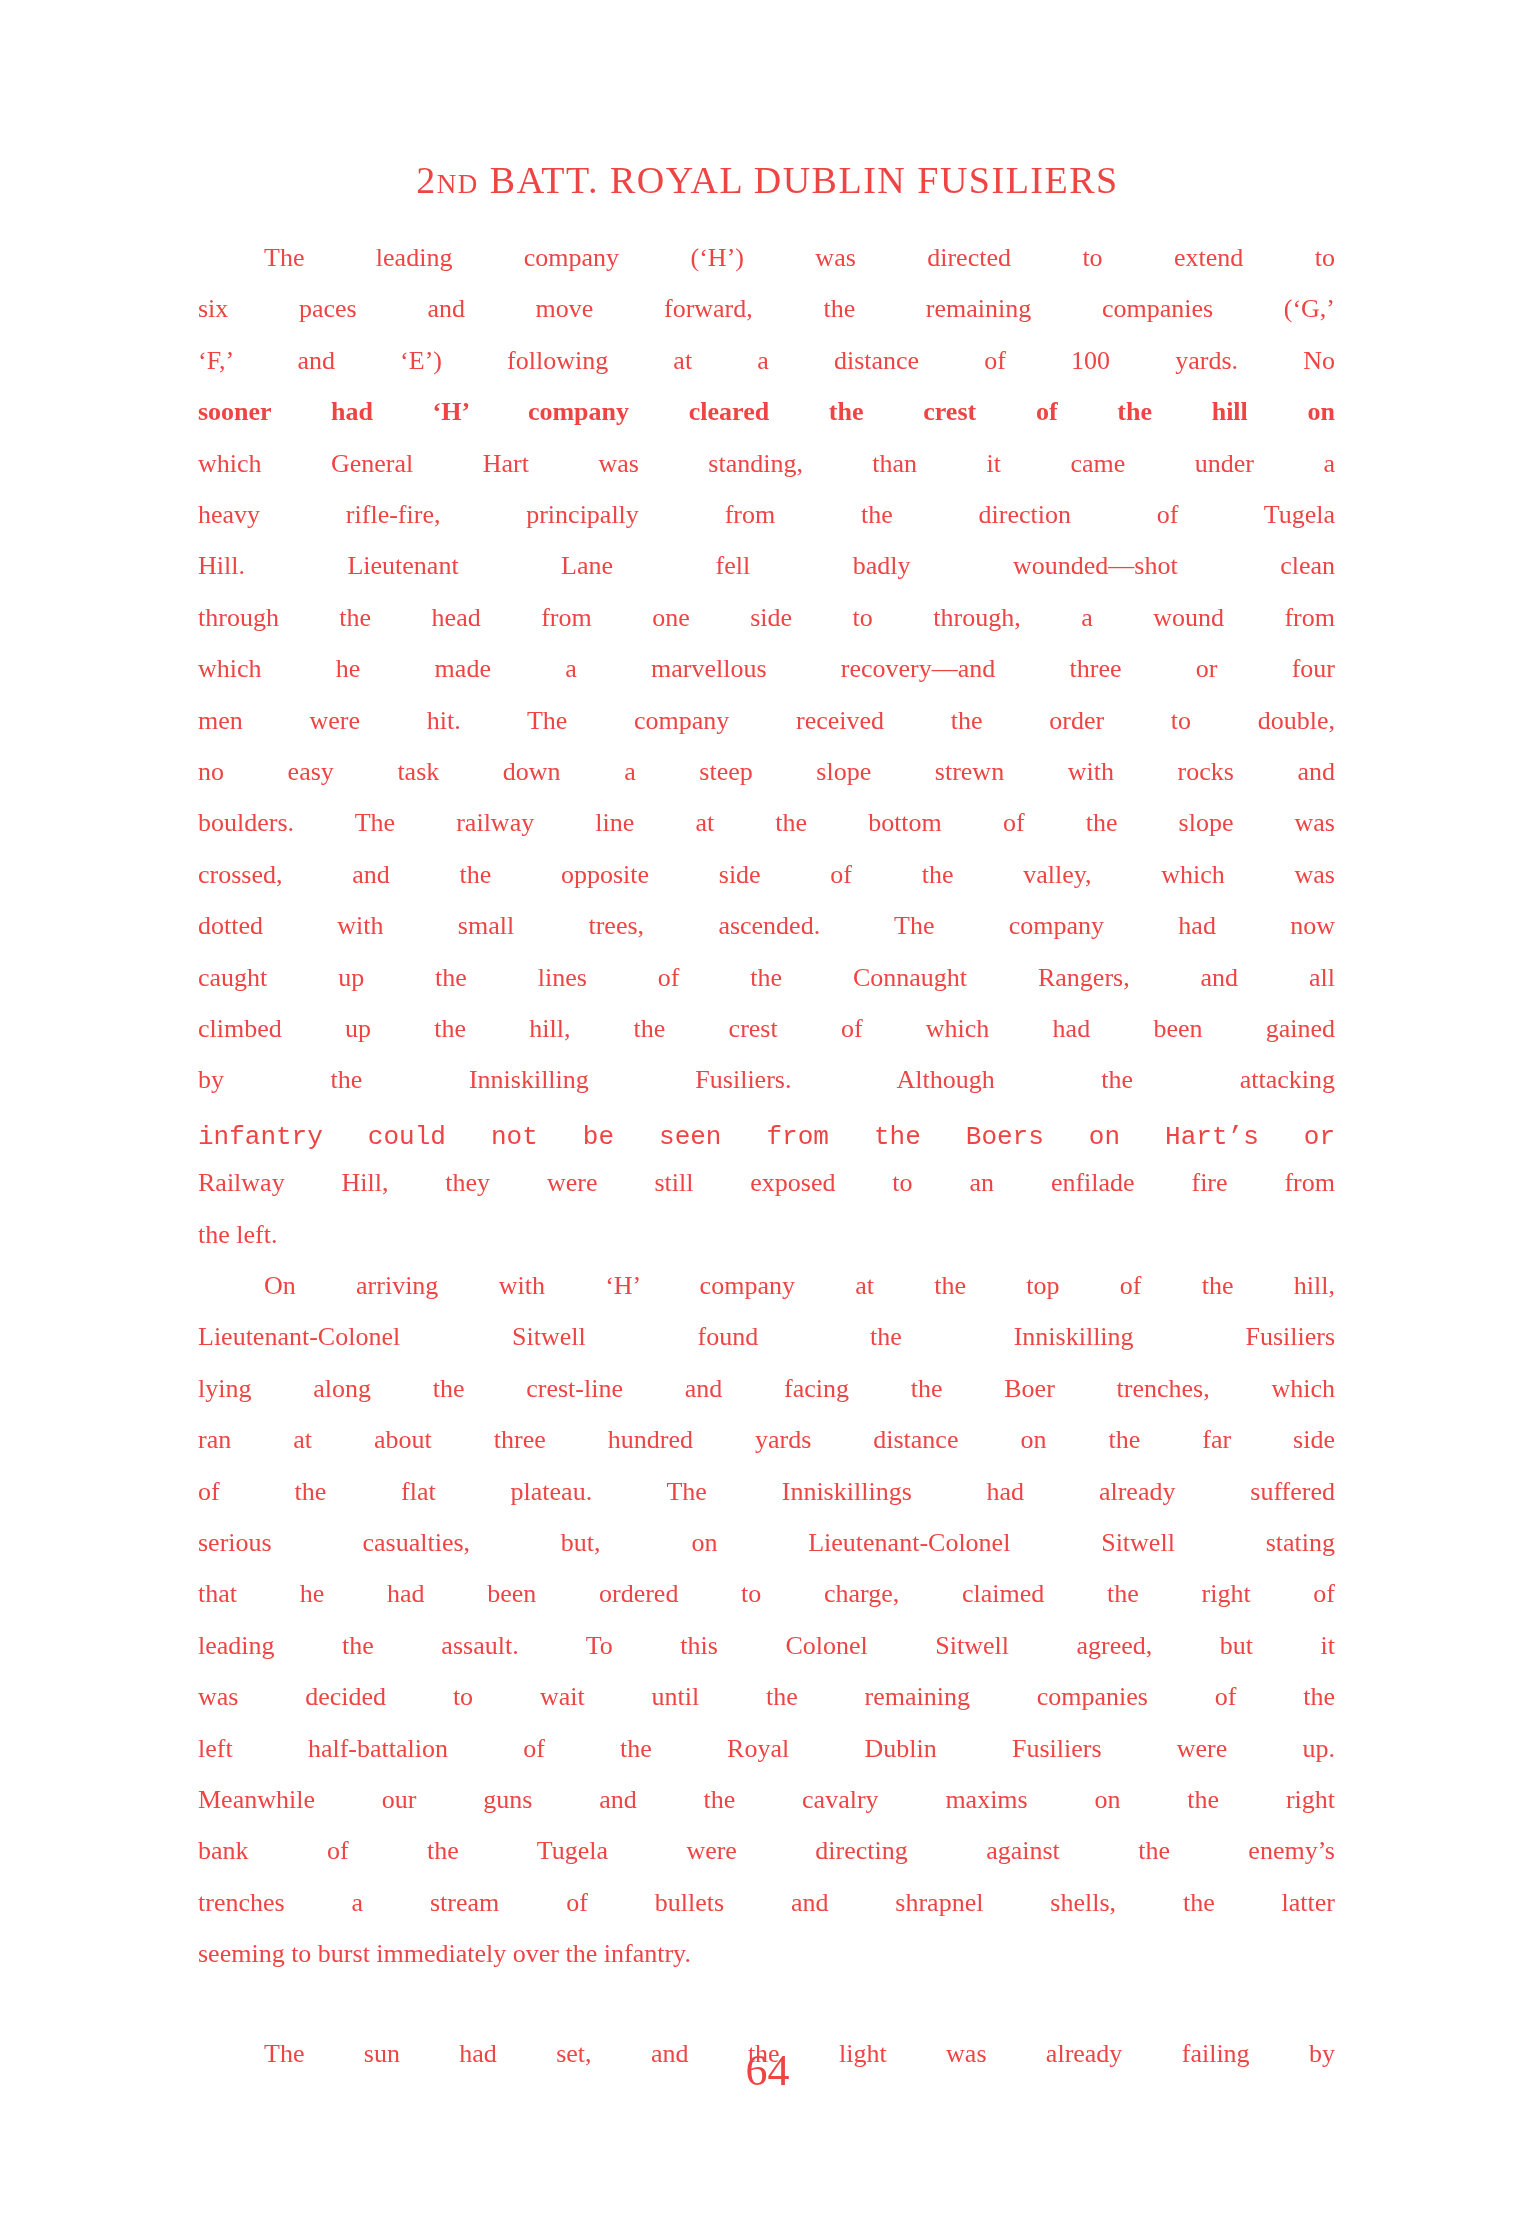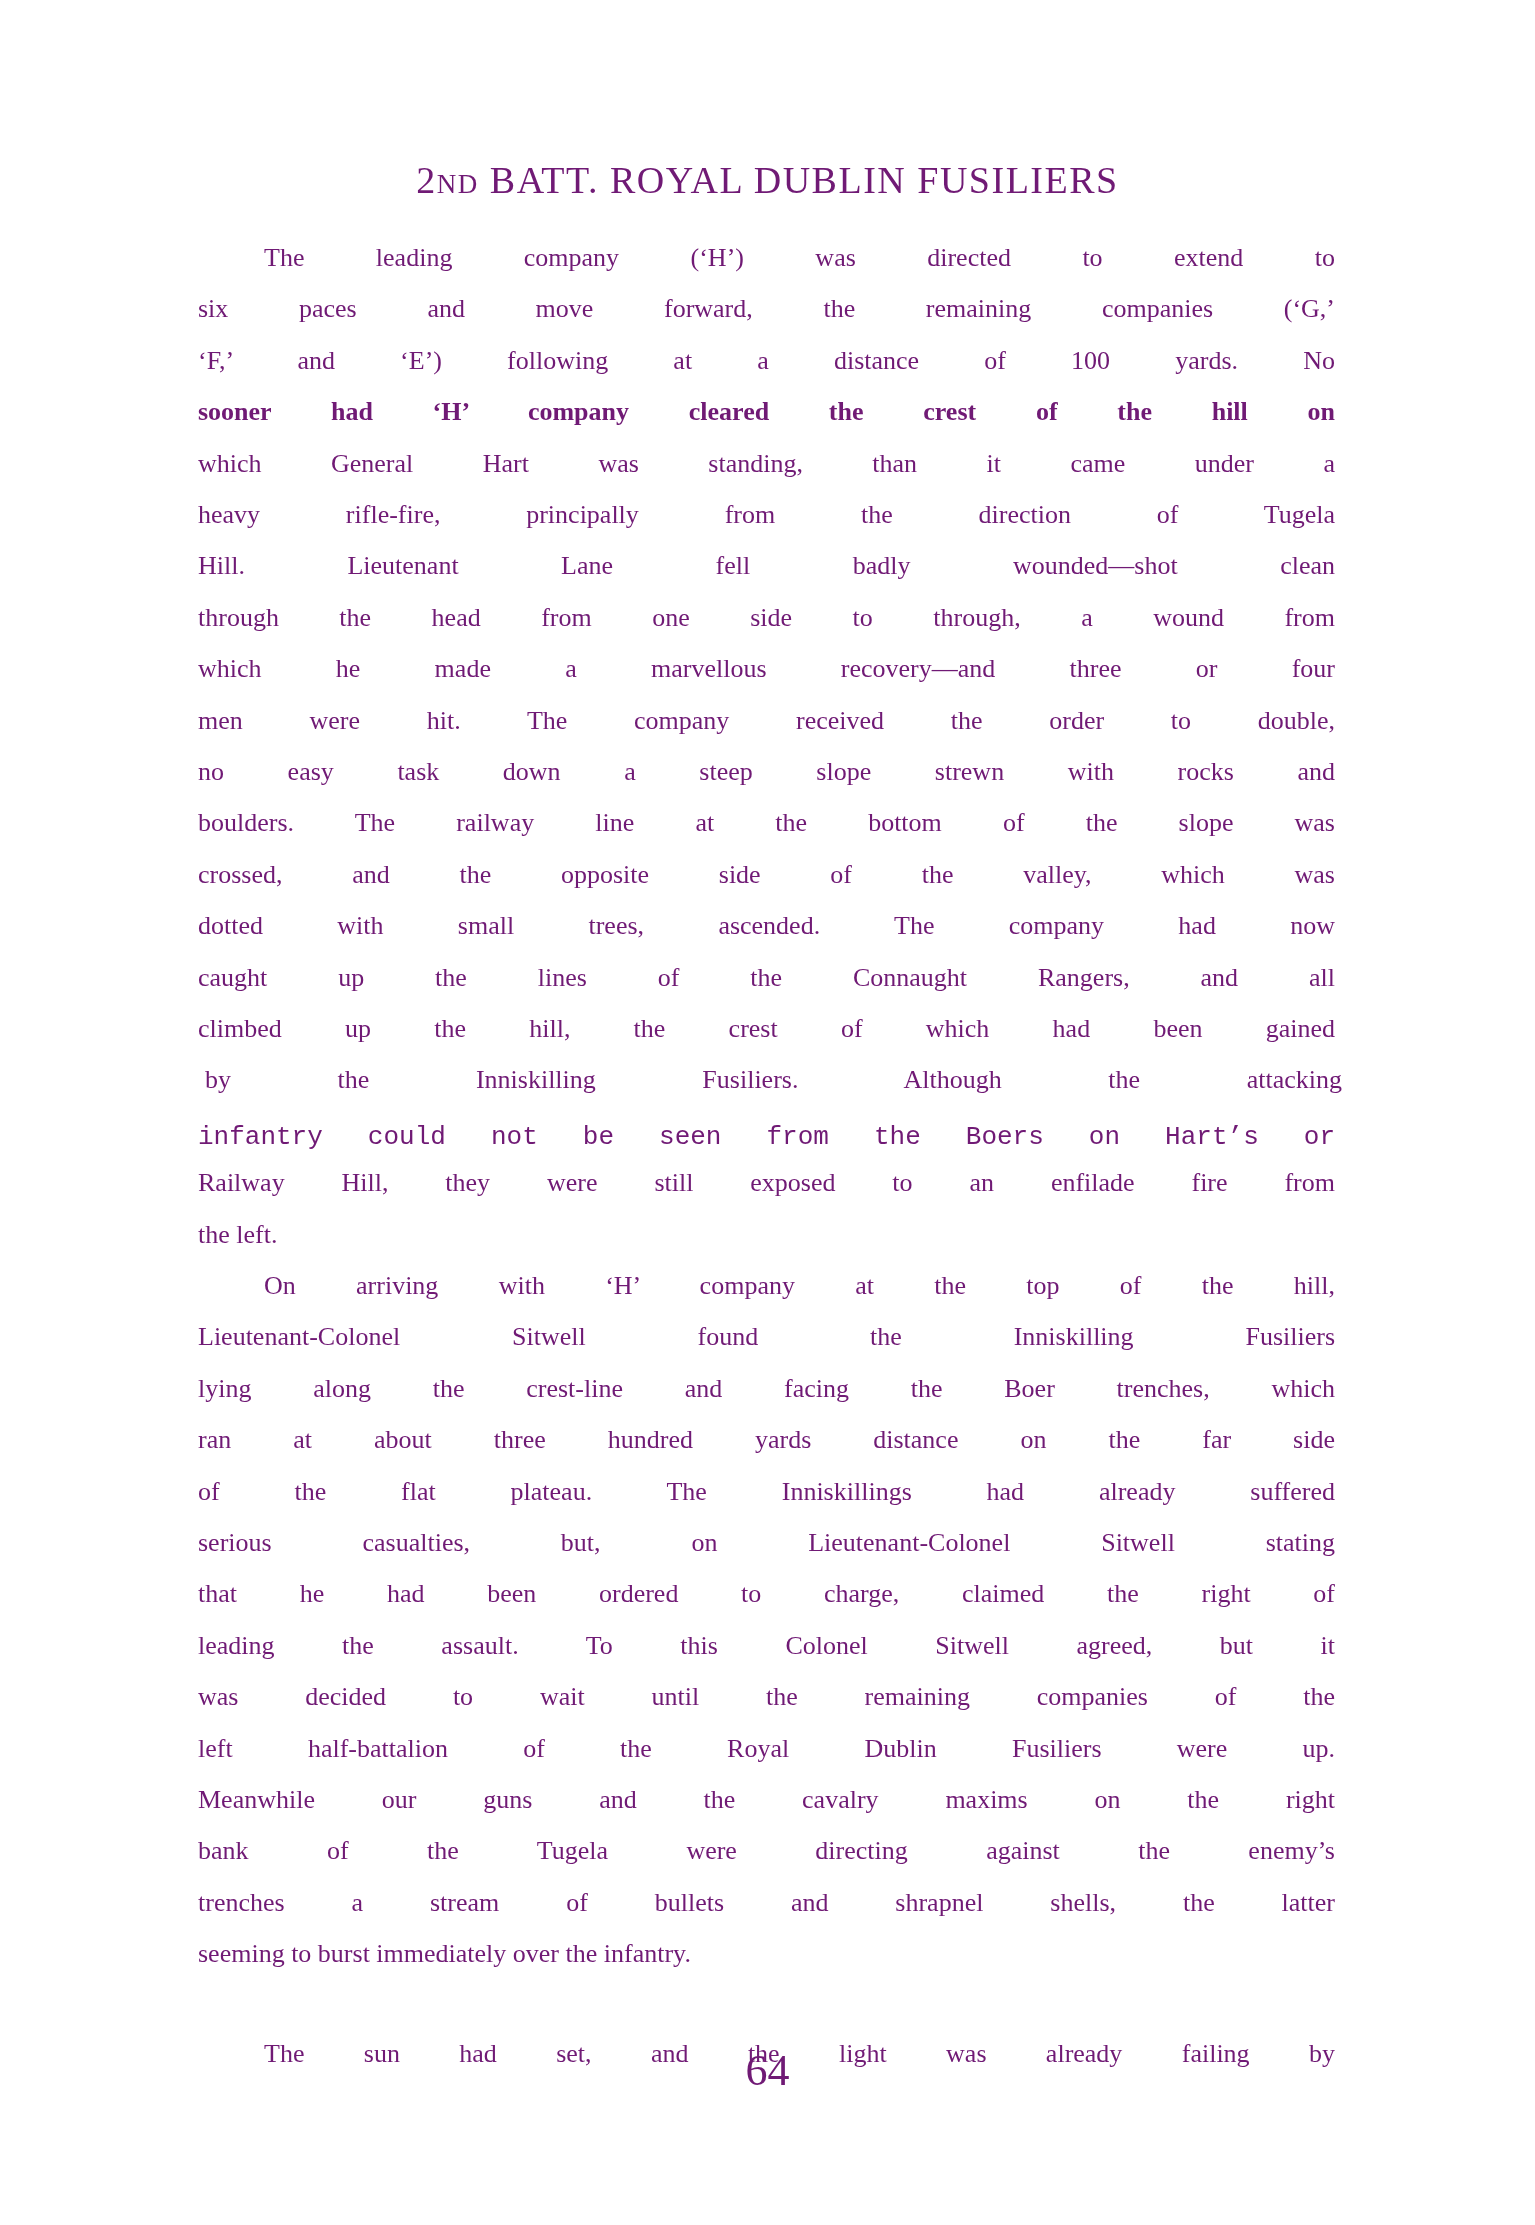--- a/index.html
+++ b/index.html
@@ -1,17 +1,17 @@
 <!DOCTYPE html>
 <html><head>
 <meta charset="utf-8">
 <style>
   html, body { margin: 0; padding: 0; background: #ffffff; }
   body { width: 1535px; height: 2225px; position: relative; overflow: hidden; }
-  .page { position: absolute; left: 0; top: 0; width: 1535px; height: 2225px; background: #fff; color: #701a75; font-family: "Liberation Serif", "DejaVu Serif", serif; }
+  .page { position: absolute; left: 0; top: 0; width: 1535px; height: 2225px; background: #fff; color: #ef4444; font-family: "Liberation Serif", "DejaVu Serif", serif; }
   .running-head { position: absolute; top: 158px; left: 0; width: 1535px; text-align: center; font-size: 38px; letter-spacing: 1.5px; white-space: nowrap; }
   .running-head .sc { font-size: 27px; }
   .body-lines { position: absolute; left: 198px; top: 232px; width: 1137px; }
   .line { position: absolute; left: 0; width: 1137px; height: 51px; font-size: 26px; line-height: 51px; white-space: nowrap; text-align: justify; text-align-last: justify; }
   .line.indent { padding-left: 66px; width: 1071px; }
   .line.last { text-align-last: left; }
   .folio { position: absolute; top: 2045px; left: 0; width: 1535px; text-align: center; font-size: 44px; }
 </style>
 </head>
 <body>
@@ -29,21 +29,21 @@
       <div class="line" style="top: 308.4px;">Hill. Lieutenant Lane fell badly wounded—shot clean</div>
       <div class="line" style="top: 359.8px;">through the head from one side to through, a wound from</div>
       <div class="line" style="top: 411.2px;">which he made a marvellous recovery—and three or four</div>
       <div class="line" style="top: 462.6px;">men were hit. The company received the order to double,</div>
       <div class="line" style="top: 514px;">no easy task down a steep slope strewn with rocks and</div>
       <div class="line" style="top: 565.4px;">boulders. The railway line at the bottom of the slope was</div>
       <div class="line" style="top: 616.8px;">crossed, and the opposite side of the valley, which was</div>
       <div class="line" style="top: 668.2px;">dotted with small trees, ascended. The company had now</div>
       <div class="line" style="top: 719.6px;">caught up the lines of the Connaught Rangers, and all</div>
       <div class="line" style="top: 771px;">climbed up the hill, the crest of which had been gained</div>
-      <div class="line" style="top: 822.4px; margin-left: 7px;">by the Inniskilling Fusiliers. Although the attacking</div>
+      <div class="line" style="top: 822.4px;">by the Inniskilling Fusiliers. Although the attacking</div>
       <div class="line" style="top: 880px; font-family: Liberation Mono, monospace;">infantry could not be seen from the Boers on Hart’s or</div>
       <div class="line" style="top: 925.2px;">Railway Hill, they were still exposed to an enfilade fire from</div>
       <div class="line last" style="top: 976.6px;">the left.</div>
       <div class="line indent" style="top: 1028px;">On arriving with ‘H’ company at the top of the hill,</div>
       <div class="line" style="top: 1079.4px;">Lieutenant-Colonel Sitwell found the Inniskilling Fusiliers</div>
       <div class="line" style="top: 1130.8px;">lying along the crest-line and facing the Boer trenches, which</div>
       <div class="line" style="top: 1182.2px;">ran at about three hundred yards distance on the far side</div>
       <div class="line" style="top: 1233.6px;">of the flat plateau. The Inniskillings had already suffered</div>
       <div class="line" style="top: 1285px;">serious casualties, but, on Lieutenant-Colonel Sitwell stating</div>
       <div class="line" style="top: 1336.4px;">that he had been ordered to charge, claimed the right of</div>

